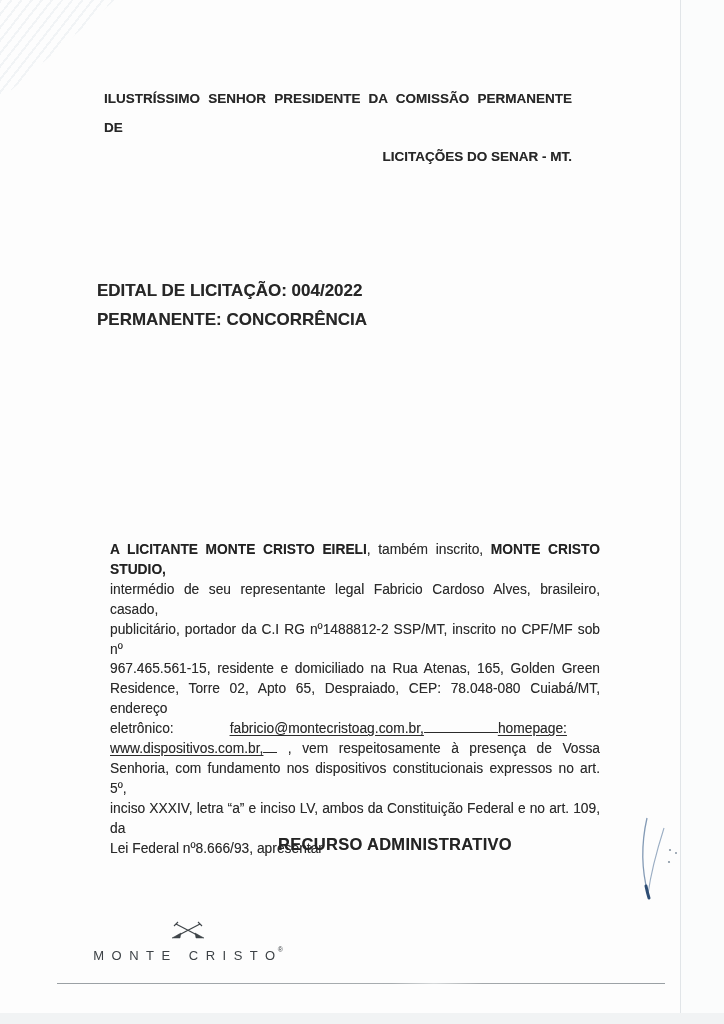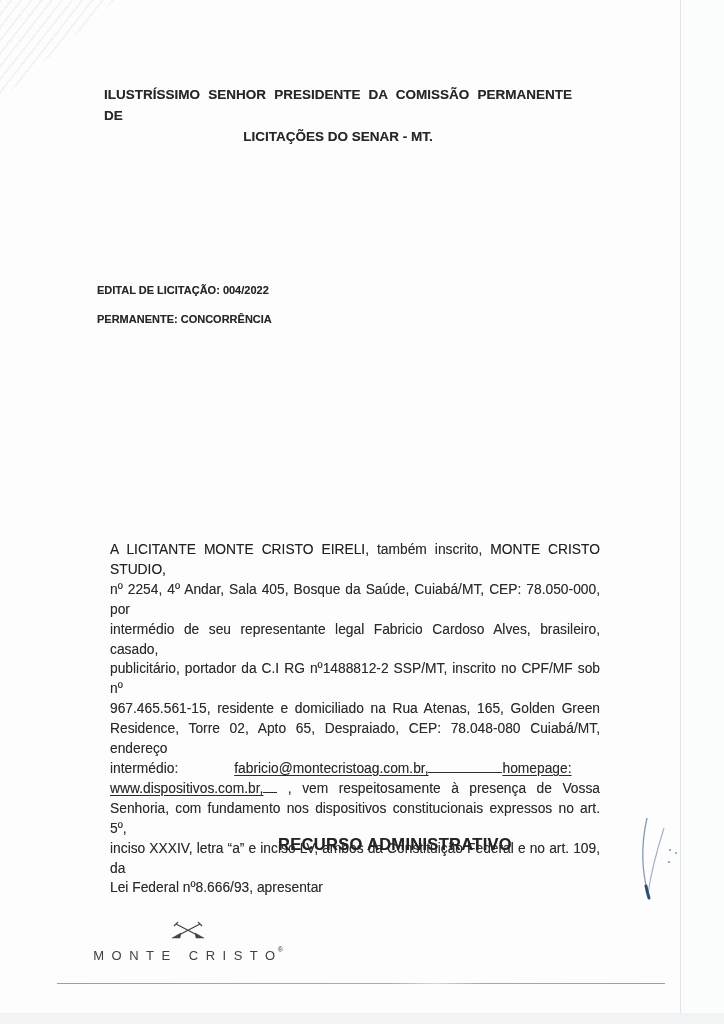--- a/index.html
+++ b/index.html
@@ -26,43 +26,43 @@
     position:absolute;left:681px;top:0;width:43px;height:1024px;
     background:#fbfcfc;
   }
   .scan-strip-bottom{
     position:absolute;left:0;top:1013px;width:724px;height:11px;
     background:#f1f3f4;
   }
   
   .addressee{
     position:absolute;left:104px;top:84px;width:468px;
-    font-weight:bold;font-size:13.5px;line-height:21px;
+    font-weight:bold;font-size:13.5px;line-height:29px;
     color:#272727;
     text-shadow:0 0 0.5px rgba(45,45,45,.45);
   }
   .addressee .l1{text-align:justify;text-align-last:justify;}
-  .addressee .l2{text-align:center;}
+  .addressee .l2{text-align:right;}
   
   .reference{
     position:absolute;left:97px;top:276px;width:420px;
-    font-weight:bold;font-size:11px;line-height:29px;
+    font-weight:bold;font-size:17px;line-height:29px;
     color:#272727;
     text-shadow:0 0 0.5px rgba(45,45,45,.45);
   }
   
   .body-par{
     position:absolute;left:110px;top:540px;width:490px;
     font-size:13.8px;line-height:19.9px;
     color:#2b2b2b;
     text-shadow:0 0 0.5px rgba(45,45,45,.4);
   }
   .bline{text-align:justify;text-align-last:justify;white-space:normal;}
   .bline.nojl{text-align-last:left;}
-  .bline .b{font-weight:normal;color:#222;}
+  .bline .b{font-weight:bold;color:#222;}
   .bline .u{text-decoration:underline;text-underline-offset:2px;}
   .bline .gap{display:inline-block;height:2px;}
   .bline .gap.u-gap{border-bottom:1px solid #2b2b2b;}
   
   .doc-title{
     position:absolute;left:0;top:835px;width:716px;
     text-align:center;font-weight:bold;font-size:16.5px;
     letter-spacing:.3px;color:#242424;
     text-shadow:0 0 0.5px rgba(40,40,40,.45);
     padding-left:37px;
@@ -101,26 +101,25 @@
     <div class="l2">LICITAÇÕES DO SENAR - MT.</div>
   </div>
 
   <div class="reference">
     <div>EDITAL DE LICITAÇÃO: 004/2022</div>
     <div>PERMANENTE: CONCORRÊNCIA</div>
   </div>
 
   <div class="body-par">
       <div class="bline"><span class="b">A LICITANTE MONTE CRISTO EIRELI</span><span>, também inscrito, </span><span class="b">MONTE CRISTO STUDIO,</span></div>
-      <div class="bline"><span>nº 2254, 4º Andar, Sala 405, Bosque da Saúde, Cuiabá/MT, CEP: 78.050-000, por</span></div>
       <div class="bline"><span>intermédio de seu representante legal Fabricio Cardoso Alves, brasileiro, casado,</span></div>
       <div class="bline"><span>publicitário, portador da C.I RG nº1488812-2 SSP/MT, inscrito no CPF/MF sob nº</span></div>
       <div class="bline"><span>967.465.561-15, residente e domiciliado na Rua Atenas, 165, Golden Green</span></div>
       <div class="bline"><span>Residence, Torre 02, Apto 65, Despraiado, CEP: 78.048-080 Cuiabá/MT, endereço</span></div>
-      <div class="bline nojl"><span>intermédio:</span><span class="gap" style="width: 56px;"></span><span class="u">fabricio@montecristoag.com.br,</span><span class="gap u-gap" style="width: 74px;"></span><span class="u">homepage:</span></div>
+      <div class="bline nojl"><span>eletrônico:</span><span class="gap" style="width: 56px;"></span><span class="u">fabricio@montecristoag.com.br,</span><span class="gap u-gap" style="width: 74px;"></span><span class="u">homepage:</span></div>
       <div class="bline"><span class="u">www.dispositivos.com.br,</span><span class="gap u-gap" style="width: 14px;"></span><span> , vem respeitosamente à presença de Vossa</span></div>
       <div class="bline"><span>Senhoria, com fundamento nos dispositivos constitucionais expressos no art. 5º,</span></div>
       <div class="bline"><span>inciso XXXIV, letra “a” e inciso LV, ambos da Constituição Federal e no art. 109, da</span></div>
       <div class="bline nojl"><span>Lei Federal nº8.666/93, apresentar</span></div>
     </div>
 
   <div class="doc-title">RECURSO ADMINISTRATIVO</div>
 
   <div class="pen-mark">
     <svg width="64" height="100" viewBox="0 0 64 100">

